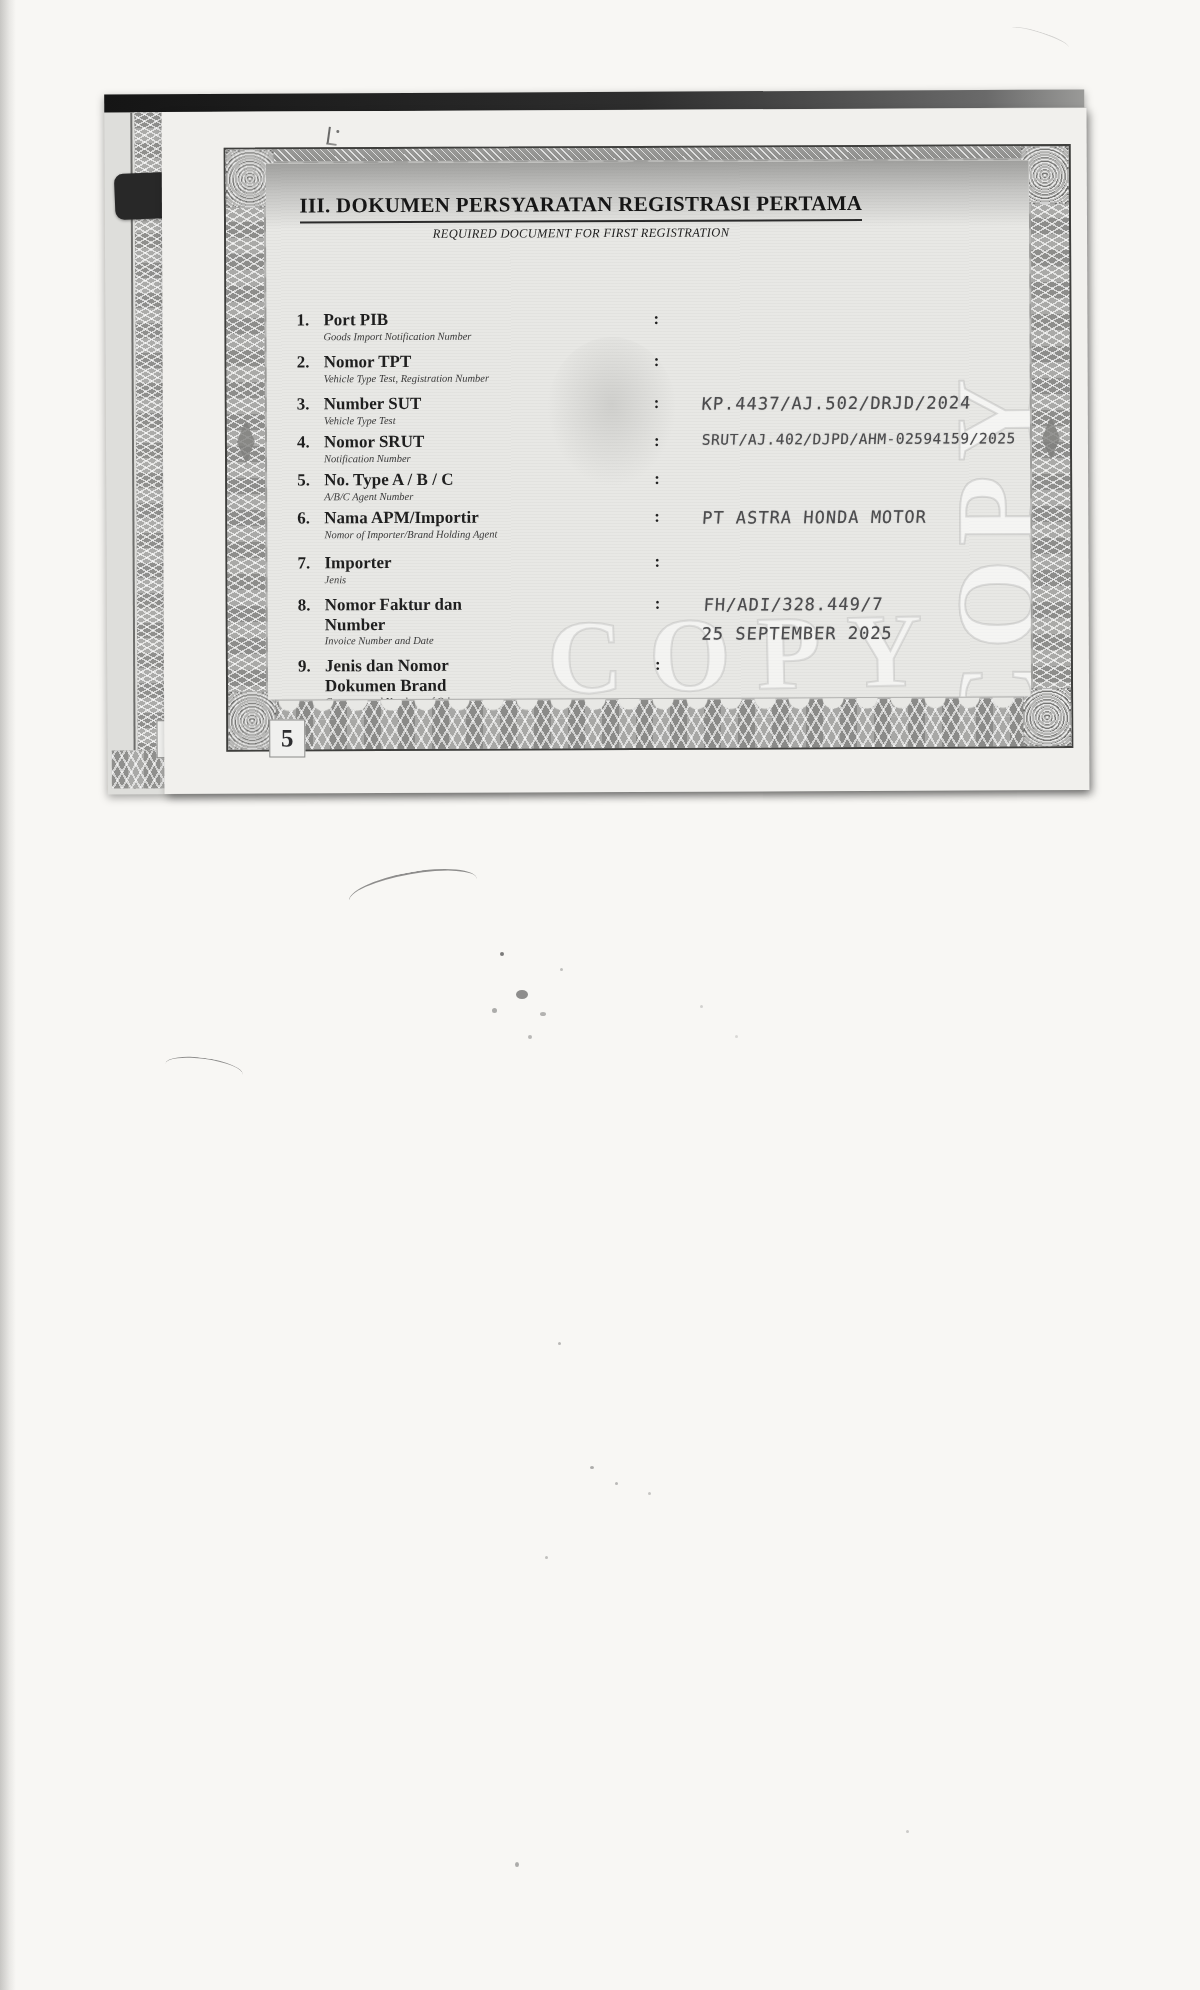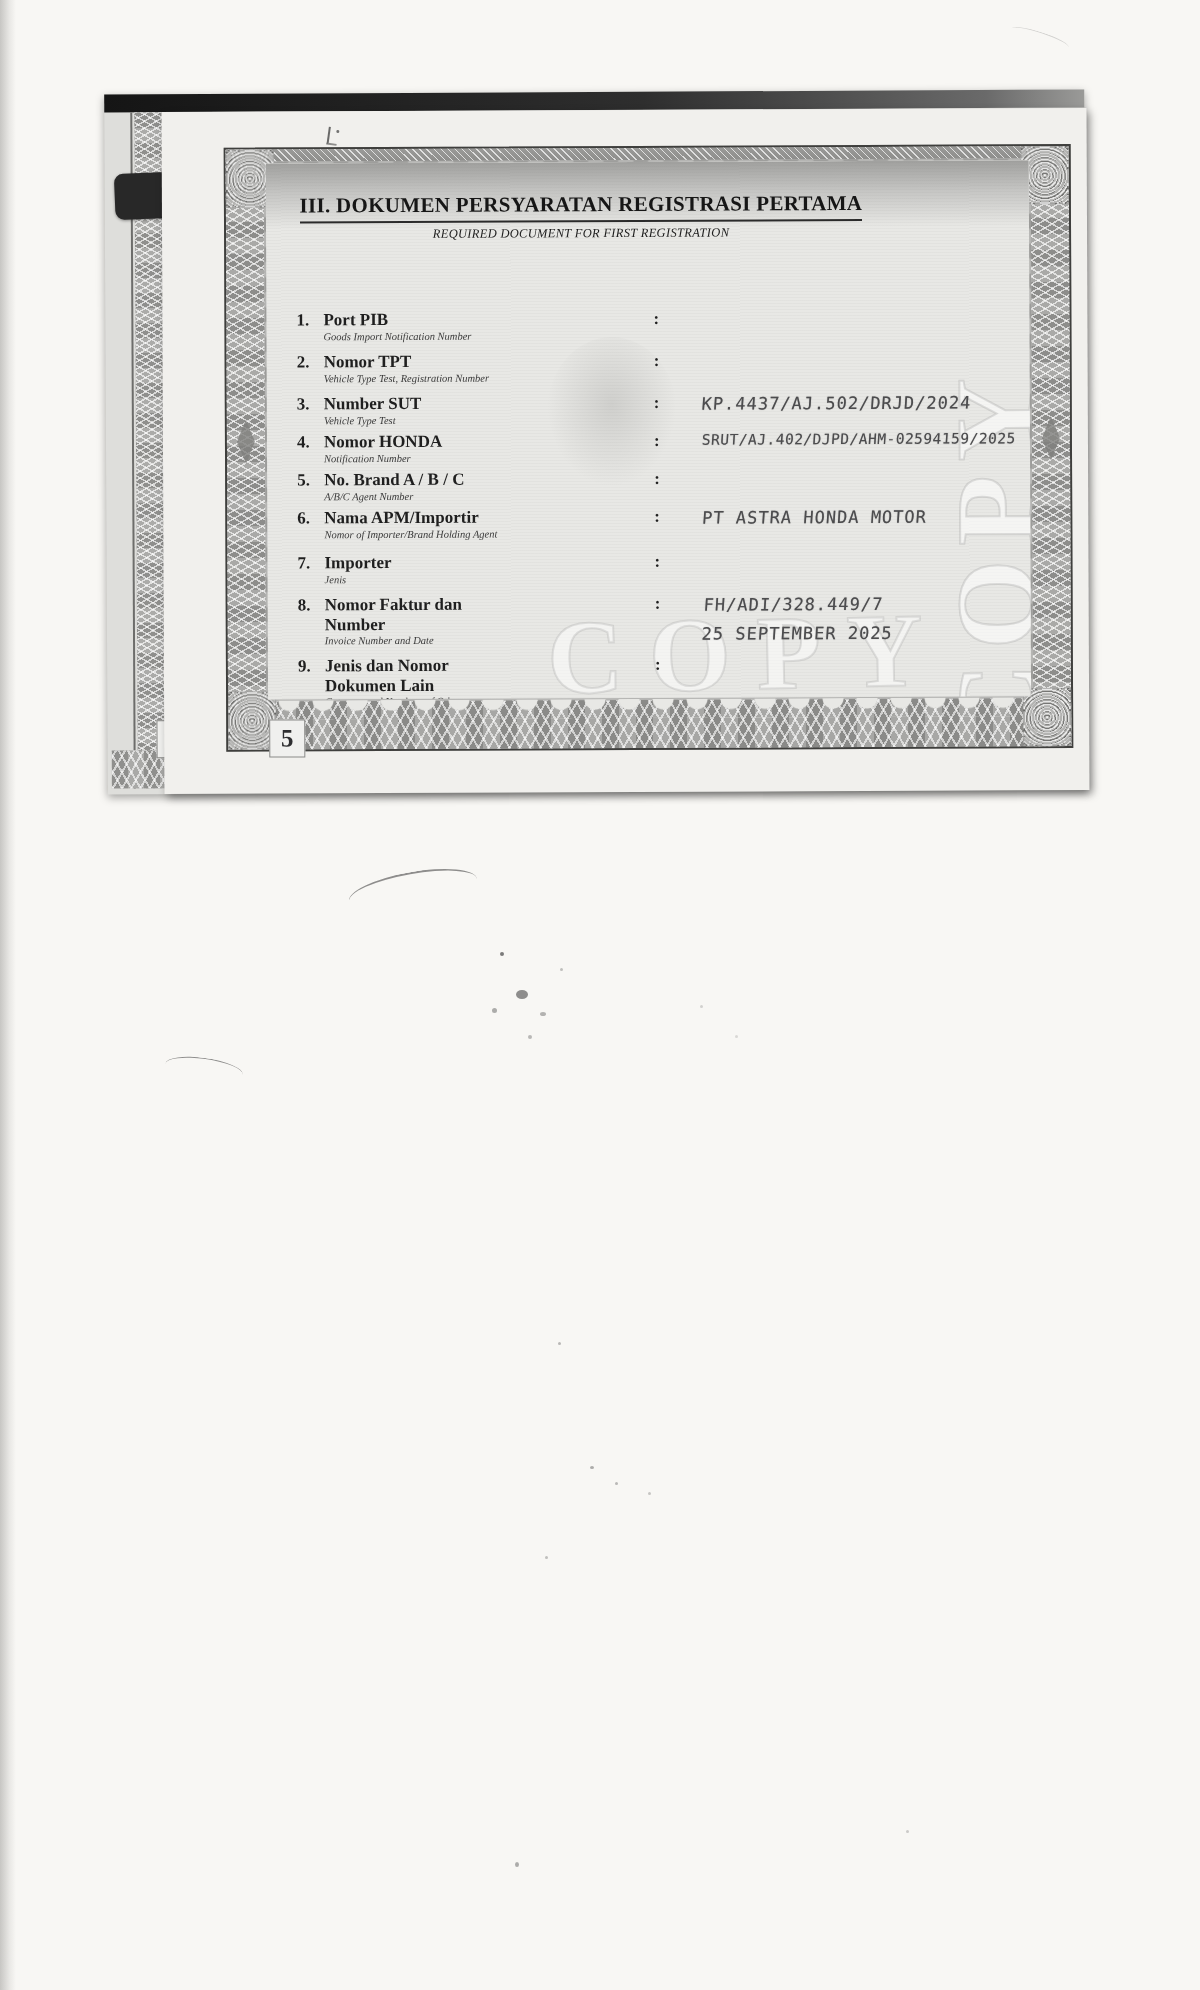--- a/index.html
+++ b/index.html
@@ -198,31 +198,31 @@
               <span class="main">Number SUT</span>
               <div class="sub">Vehicle Type Test</div>
             </div>
             <span class="fcolon">:</span>
             <div class="fval">KP.4437/AJ.502/DRJD/2024</div>
           </div>
 
           <div class="frow" style="top:134px">
             <span class="fno">4.</span>
             <div class="flbl">
-              <span class="main">Nomor HONDA</span>
+              <span class="main">Nomor SRUT</span>
               <div class="sub">Notification Number</div>
             </div>
             <span class="fcolon">:</span>
             <div class="fval val-long">SRUT/AJ.402/DJPD/AHM-02594159/2025</div>
           </div>
 
           <div class="frow" style="top:172px">
             <span class="fno">5.</span>
             <div class="flbl">
-              <span class="main">No. Brand A / B / C</span>
+              <span class="main">No. Type A / B / C</span>
               <div class="sub">A/B/C Agent Number</div>
             </div>
             <span class="fcolon">:</span>
             <div class="fval"></div>
           </div>
 
           <div class="frow" style="top:210px">
             <span class="fno">6.</span>
             <div class="flbl">
               <span class="main">Nama APM/Importir</span>
@@ -251,21 +251,21 @@
             <span class="fcolon">:</span>
             <div class="fval">
               <div>FH/ADI/328.449/7</div>
               <div class="v2">25 SEPTEMBER 2025</div>
             </div>
           </div>
 
           <div class="frow lbl-narrow" style="top:358px">
             <span class="fno">9.</span>
             <div class="flbl">
-              <span class="main">Jenis dan Nomor Dokumen Lain</span>
+              <span class="main">Jenis dan Nomor Dokumen Brand</span>
               <div class="sub">Category and Numbers of Other</div>
             </div>
             <span class="fcolon">:</span>
             <div class="fval"></div>
           </div>
 
         </div>
       </div>
     </div>
 

